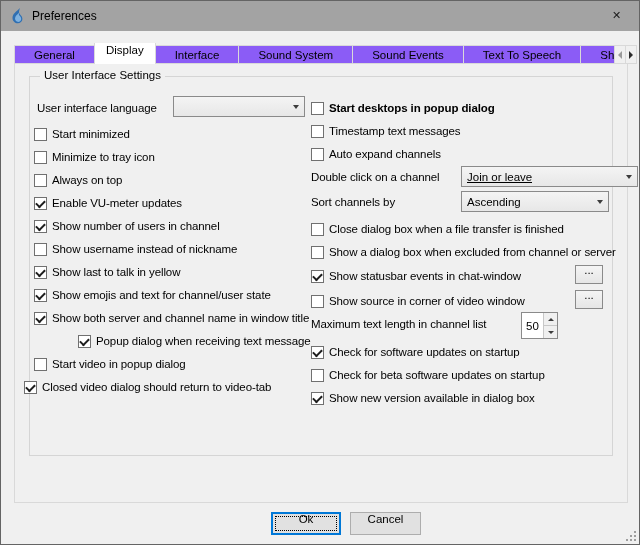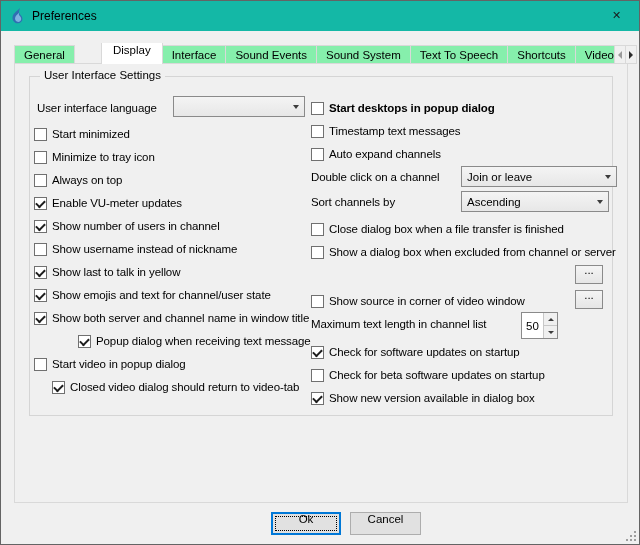--- a/index.html
+++ b/index.html
@@ -2,37 +2,37 @@
 <html><head>
 <meta charset="utf-8">
 <style>
   html,body{margin:0;padding:0;background:#cfcfcf;}
   .window{
     position:relative;width:640px;height:545px;box-sizing:border-box;
     border:1px solid #646464;background:#f0f0f0;overflow:hidden;
     font-family:"Liberation Sans",sans-serif;font-size:12px;color:#000;
   }
   
-  .titlebar{position:absolute;left:0;top:0;right:0;height:30px;background:#14b8a6;}
+  .titlebar{position:absolute;left:0;top:0;right:0;height:30px;background:#a3a3a3;}
   .app-icon{position:absolute;left:9px;top:7px;width:16px;height:16px;}
   .win-title{position:absolute;left:31px;top:8px;font-size:12px;white-space:nowrap;}
   .close-btn{position:absolute;top:0;right:0;width:45px;height:29px;display:flex;align-items:center;justify-content:center;cursor:default;}
   .close-glyph{font-size:11px;color:#1a1a1a;font-family:"DejaVu Sans",sans-serif;}
   
   .tabbar{position:absolute;left:13px;top:42px;width:600px;height:21px;display:flex;align-items:flex-end;overflow:hidden;z-index:3;}
   .tab{height:18px;margin-bottom:1px;margin-right:-1px;box-sizing:border-box;border:1px solid #d9d9d9;border-bottom:none;
-       background:#86efac;display:flex;align-items:center;padding:0 9px;white-space:nowrap;font-size:11.5px;}
-  .tab.active{height:29px;margin-bottom:0;background:#ffffff;padding:0 11px;position:relative;z-index:4;margin-left:27px;}
+       background:#8b5cf6;display:flex;align-items:center;padding:0 19px;white-space:nowrap;font-size:11.5px;}
+  .tab.active{height:29px;margin-bottom:0;background:#ffffff;padding:0 11px;position:relative;z-index:4;}
   .tab-scrollers{position:absolute;left:613px;top:44px;height:19px;display:flex;z-index:5;}
   .tsc{width:12px;height:19px;box-sizing:border-box;border:1px solid #d9d9d9;background:#f0f0f0;display:flex;align-items:center;justify-content:center;margin-right:-1px;}
   .tri-left{width:0;height:0;border-top:4px solid transparent;border-bottom:4px solid transparent;border-right:4px solid #9a9a9a;}
   .tri-right{width:0;height:0;border-top:4px solid transparent;border-bottom:4px solid transparent;border-left:4px solid #2b2b2b;}
   
   .pane{position:absolute;left:13px;top:62px;width:614px;height:440px;box-sizing:border-box;border:1px solid #d9d9d9;background:#f0f0f0;z-index:1;}
-  .groupbox{position:absolute;left:28px;top:75px;width:584px;height:340px;box-sizing:border-box;border:1px solid #d5d5d5;z-index:2;}
+  .groupbox{position:absolute;left:28px;top:75px;width:584px;height:380px;box-sizing:border-box;border:1px solid #d5d5d5;z-index:2;}
   .group-title{position:absolute;left:10px;top:-8px;background:#f0f0f0;padding:0 4px;font-size:11.5px;white-space:nowrap;}
   
   .row{position:absolute;display:flex;align-items:center;gap:5px;height:16px;white-space:nowrap;z-index:6;cursor:default;}
   .lbl,.flabel{font-size:11.5px;letter-spacing:-0.1px;white-space:nowrap;}
   .flabel{position:absolute;z-index:6;line-height:14px;}
   .cb{flex:0 0 auto;width:13px;height:13px;box-sizing:border-box;border:1px solid #707070;background:#fff;position:relative;}
   .cb.checked::after{content:"";position:absolute;left:1px;top:2px;width:7px;height:4px;
     border-left:2px solid #1d1d1d;border-bottom:2px solid #1d1d1d;transform:rotate(-45deg);}
   
   .combo{position:absolute;height:21px;box-sizing:border-box;border:1px solid #8a8a8a;
@@ -81,24 +81,24 @@
     <div class="tab">
         <span class="tab-lbl">General</span>
       </div>
     <div class="tab active">
         <span class="tab-lbl">Display</span>
       </div>
     <div class="tab">
         <span class="tab-lbl">Interface</span>
       </div>
     <div class="tab">
+        <span class="tab-lbl">Sound System</span>
+      </div>
+    <div class="tab">
         <span class="tab-lbl">Sound Events</span>
-      </div>
-    <div class="tab">
-        <span class="tab-lbl">Sound System</span>
       </div>
     <div class="tab">
         <span class="tab-lbl">Text To Speech</span>
       </div>
     <div class="tab">
         <span class="tab-lbl">Shortcuts</span>
       </div>
     <div class="tab">
         <span class="tab-lbl">Video</span>
       </div>
@@ -162,40 +162,40 @@
       <span class="lbl">Show both server and channel name in window title</span>
   </label>
   <label class="row" style="left:33px;top:332px;padding-left:44px;">
     <span class="cb checked"></span>
       <span class="lbl">Popup dialog when receiving text message</span>
   </label>
   <label class="row" style="left:33px;top:355px;">
     <span class="cb"></span>
       <span class="lbl">Start video in popup dialog</span>
   </label>
-  <label class="row" style="left:51px;top:378px;">
+  <label class="row" style="left:23px;top:378px;">
     <span class="cb checked"></span>
       <span class="lbl">Closed video dialog should return to video-tab</span>
   </label>
 
   <label class="row" style="left:310px;top:99px;font-weight:bold;">
     <span class="cb"></span>
       <span class="lbl">Start desktops in popup dialog</span>
   </label>
   <label class="row" style="left:310px;top:122px;">
     <span class="cb"></span>
       <span class="lbl">Timestamp text messages</span>
   </label>
   <label class="row" style="left:310px;top:145px;">
     <span class="cb"></span>
       <span class="lbl">Auto expand channels</span>
   </label>
 
   <div class="flabel" style="left:310px;top:169px;">Double click on a channel</div>
-  <div class="combo" style="left:460px;top:165px;width:156px;">
+  <div class="combo" style="left:460px;top:165px;width:177px;text-decoration:underline;">
     <span class="combo-text">Join or leave</span>
     <span class="combo-btn">
         <i class="arrow-down"></i>
       </span>
   </div>
   <div class="flabel" style="left:310px;top:194px;">Sort channels by</div>
   <div class="combo" style="left:460px;top:190px;width:148px;">
     <span class="combo-text">Ascending</span>
     <span class="combo-btn">
         <i class="arrow-down"></i>
@@ -204,20 +204,24 @@
 
   <label class="row" style="left:310px;top:220px;">
     <span class="cb"></span>
       <span class="lbl">Close dialog box when a file transfer is finished</span>
   </label>
   <label class="row" style="left:310px;top:243px;">
     <span class="cb"></span>
       <span class="lbl">Show a dialog box when excluded from channel or server</span>
   </label>
 
+  <label class="row" style="left:310px;top:267px;">
+    <span class="cb checked"></span>
+      <span class="lbl">Show statusbar events in chat-window</span>
+  </label>
   <div class="mini-btn" style="left:574px;top:264px;">...</div>
 
   <label class="row" style="left:310px;top:292px;">
     <span class="cb"></span>
       <span class="lbl">Show source in corner of video window</span>
   </label>
   <div class="mini-btn" style="left:574px;top:289px;">...</div>
 
   <div class="flabel" style="left:310px;top:316px;">Maximum text length in channel list</div>
   <div class="spin" style="left:520px;top:311px;">

